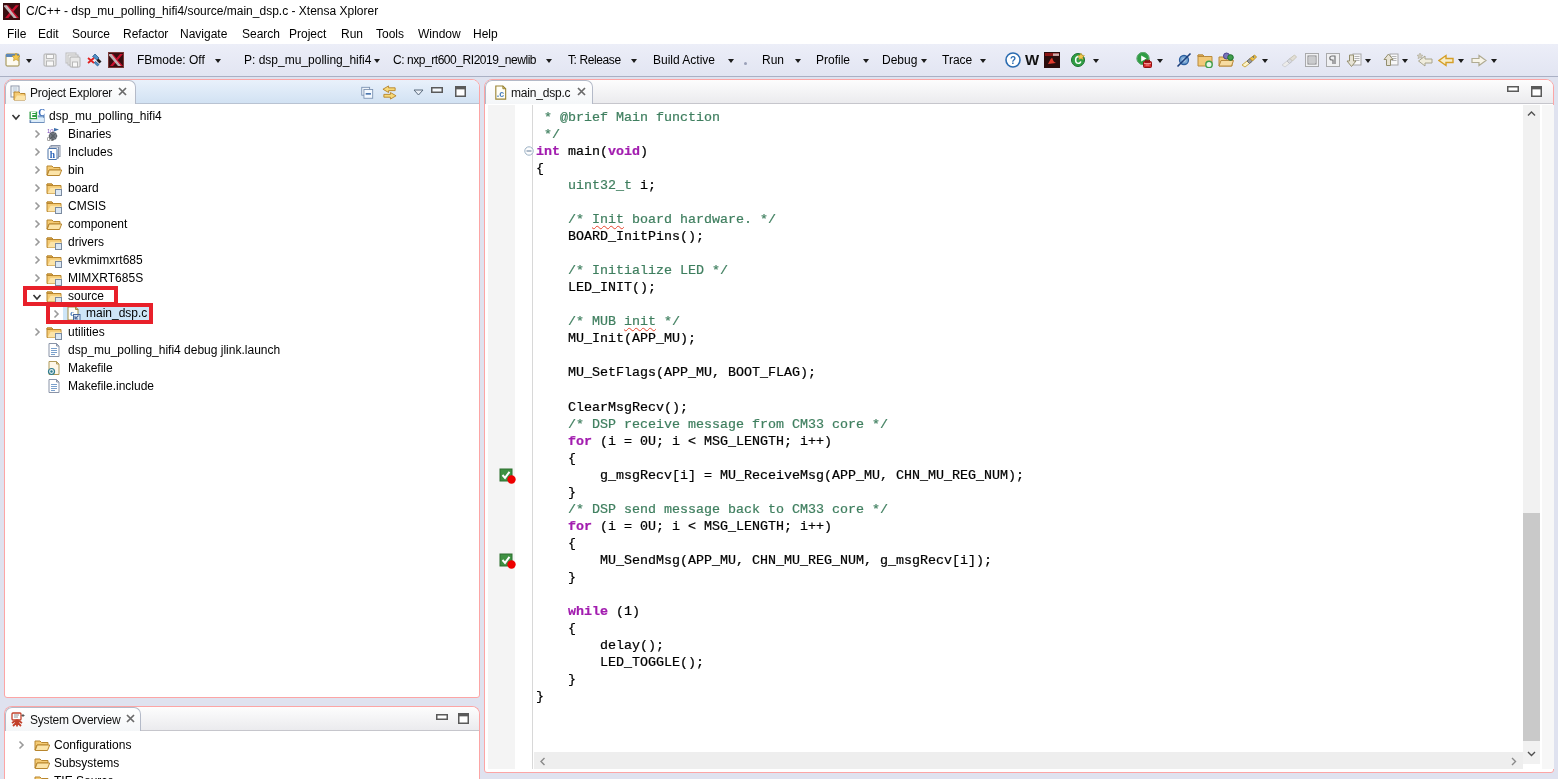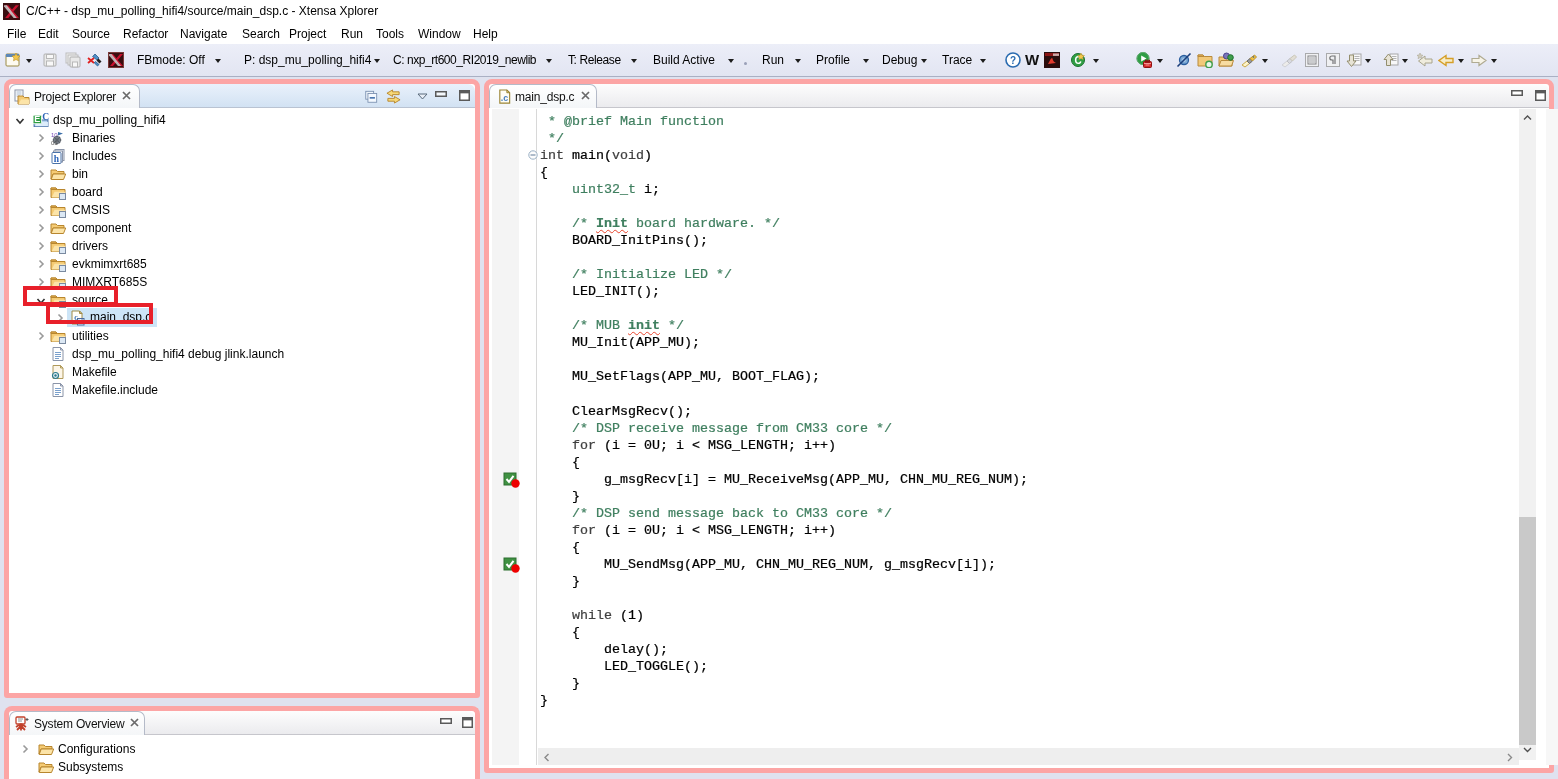--- a/index.html
+++ b/index.html
@@ -11,42 +11,42 @@
 #titletext { left:26px; top:4px; font-size:12px; color:#000; }
 #menubar { left:0; top:22px; width:1558px; height:22px; background:#fff;padding-left:40px; }
 .menu { position:absolute; top:5px; font-size:12px; color:#000; }
 #toolbar { left:0; top:44px; width:1558px; height:33px; background:linear-gradient(#eceef8,#e2e5f2); border-bottom:1px solid #aab0c4; }
 .tbtext { position:absolute; top:9px; font-size:12px; color:#000; }
 .dd { position:absolute; top:15px; width:0; height:0; border-left:3.5px solid transparent; border-right:3.5px solid transparent; border-top:4px solid #1c1c1c; }
 .ticon { position:absolute; top:8px; width:16px; height:16px; }
 
 #mainbg { left:0; top:77px; width:1558px; height:702px; background:#dfe2ef; }
 
-.panel { position:absolute; background:#fff; border:5px solid #fca5a5; }
+.panel { position:absolute; background:#fff; border:1px solid #fca5a5; }
 #pe { left:4px; top:79px; width:476px; height:619px; border-radius:8px 8px 3px 3px; }
 #so { left:4px; top:706px; width:476px; height:73px; border-radius:8px 8px 0 0; border-bottom:none;text-align:right; }
 #ed { left:484px; top:79px; width:1070px; height:694px; border-radius:8px 8px 3px 3px; }
 .vhead { position:absolute; left:0; top:0; right:0; height:24px; background:linear-gradient(#e9f1fb,#d2e2f3); border-radius:7px 7px 0 0; border-bottom:1px solid #b9c3d2; }
 .whead { position:absolute; left:0; top:0; right:0; height:24px; background:linear-gradient(#fdfdfd,#ebebee); border-radius:7px 7px 0 0; border-bottom:1px solid #c6c6cc; }
 .tab { position:absolute; left:0; top:0; height:24px; background:linear-gradient(#fff,#f4f6f8); border:1px solid #b4bac8; border-bottom:none; border-radius:7px 7px 0 0; }
 .tabtxt { position:absolute; top:5px; font-size:12px; color:#111; letter-spacing:-0.2px; white-space:nowrap; }
 .closex { position:absolute; top:6px; width:9px; height:9px; }
 
 .trow { position:absolute; height:18px; font-size:12px; color:#000; }
 .tlabel { position:absolute; top:2px; white-space:pre; }
 .chev { position:absolute; top:4px; width:10px; height:10px; }
 
 #ruler { position:absolute; left:3px; top:25px; width:27px; bottom:3px; background:#f4f4f4; }
 #foldcol { position:absolute; left:30px; top:25px; width:18px; bottom:3px; background:#fff; border-right:1px solid #d8d8d8; }
 #codearea { position:absolute; left:49px; top:25px; right:30px; bottom:20px; background:#fff; overflow:hidden; }
 #code { position:absolute; left:2px; top:4px; font-family:"Liberation Mono", monospace; font-size:13.333px; line-height:17.03px; white-space:pre; color:#000; -webkit-text-stroke:0.22px currentColor; }
 .cm { color:#3F7F5F; }
-.kw { color:#404040; font-weight:normal; }
+.kw { color:#a21caf; font-weight:bold; }
 .ty { color:#3F7F5F; }
-.sq { text-decoration:underline; text-decoration-style:wavy; text-decoration-color:#e8442c; text-decoration-thickness:1px; text-underline-offset:2px;font-weight:bold; }
+.sq { text-decoration:underline; text-decoration-style:wavy; text-decoration-color:#e8442c; text-decoration-thickness:1px; text-underline-offset:2px; }
 
 #vsb { position:absolute; right:13px; top:25px; width:17px; bottom:8px; background:#f1f1f1; }
 #vsb .thumb { position:absolute; left:0; width:17px; background:#c9c9c9; }
 #hsb { position:absolute; left:49px; right:30px; bottom:3px; height:17px; background:#eeeeee; }
 </style>
 </head>
 <body>
 
 <div class="abs" id="titlebar">
   <svg class="abs" style="left:3px;top:3px" width="17" height="17" viewBox="0 0 16 16">

